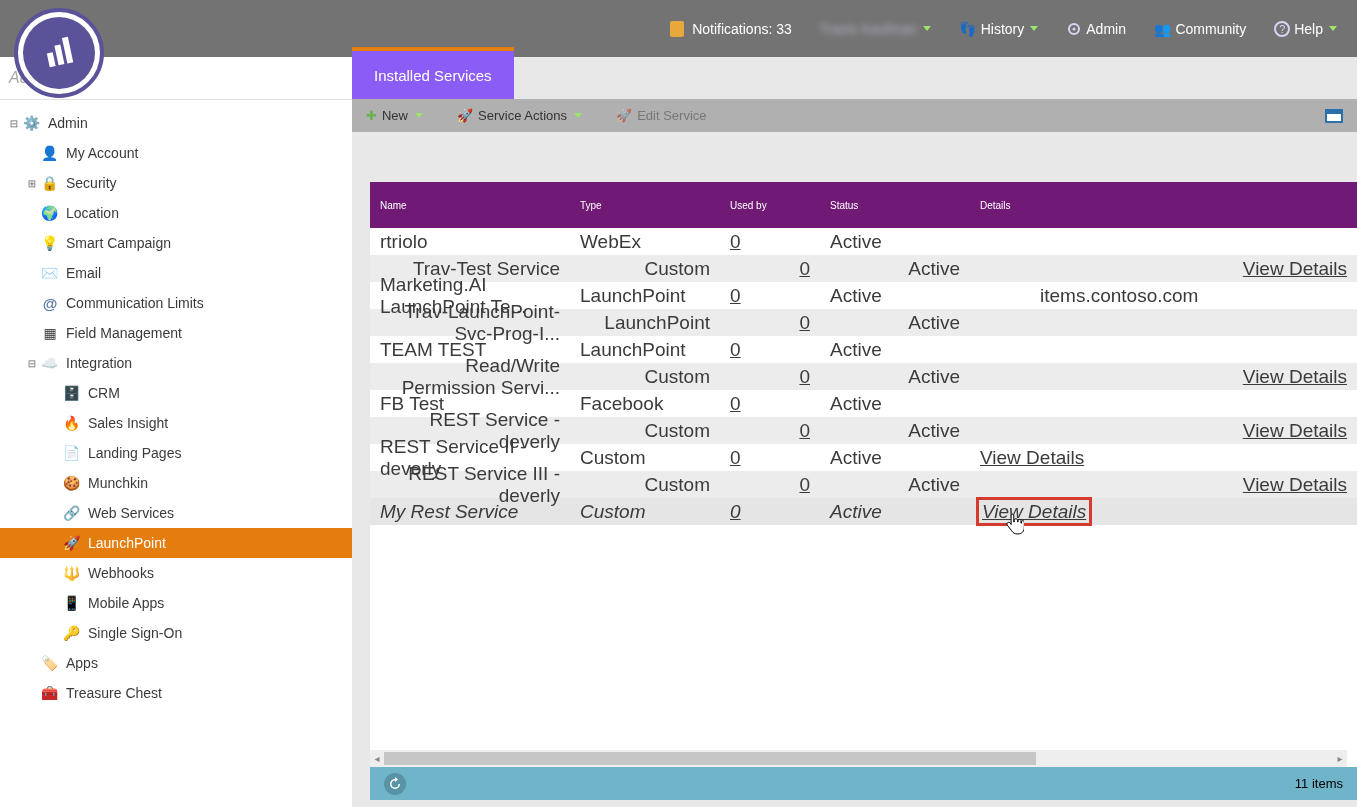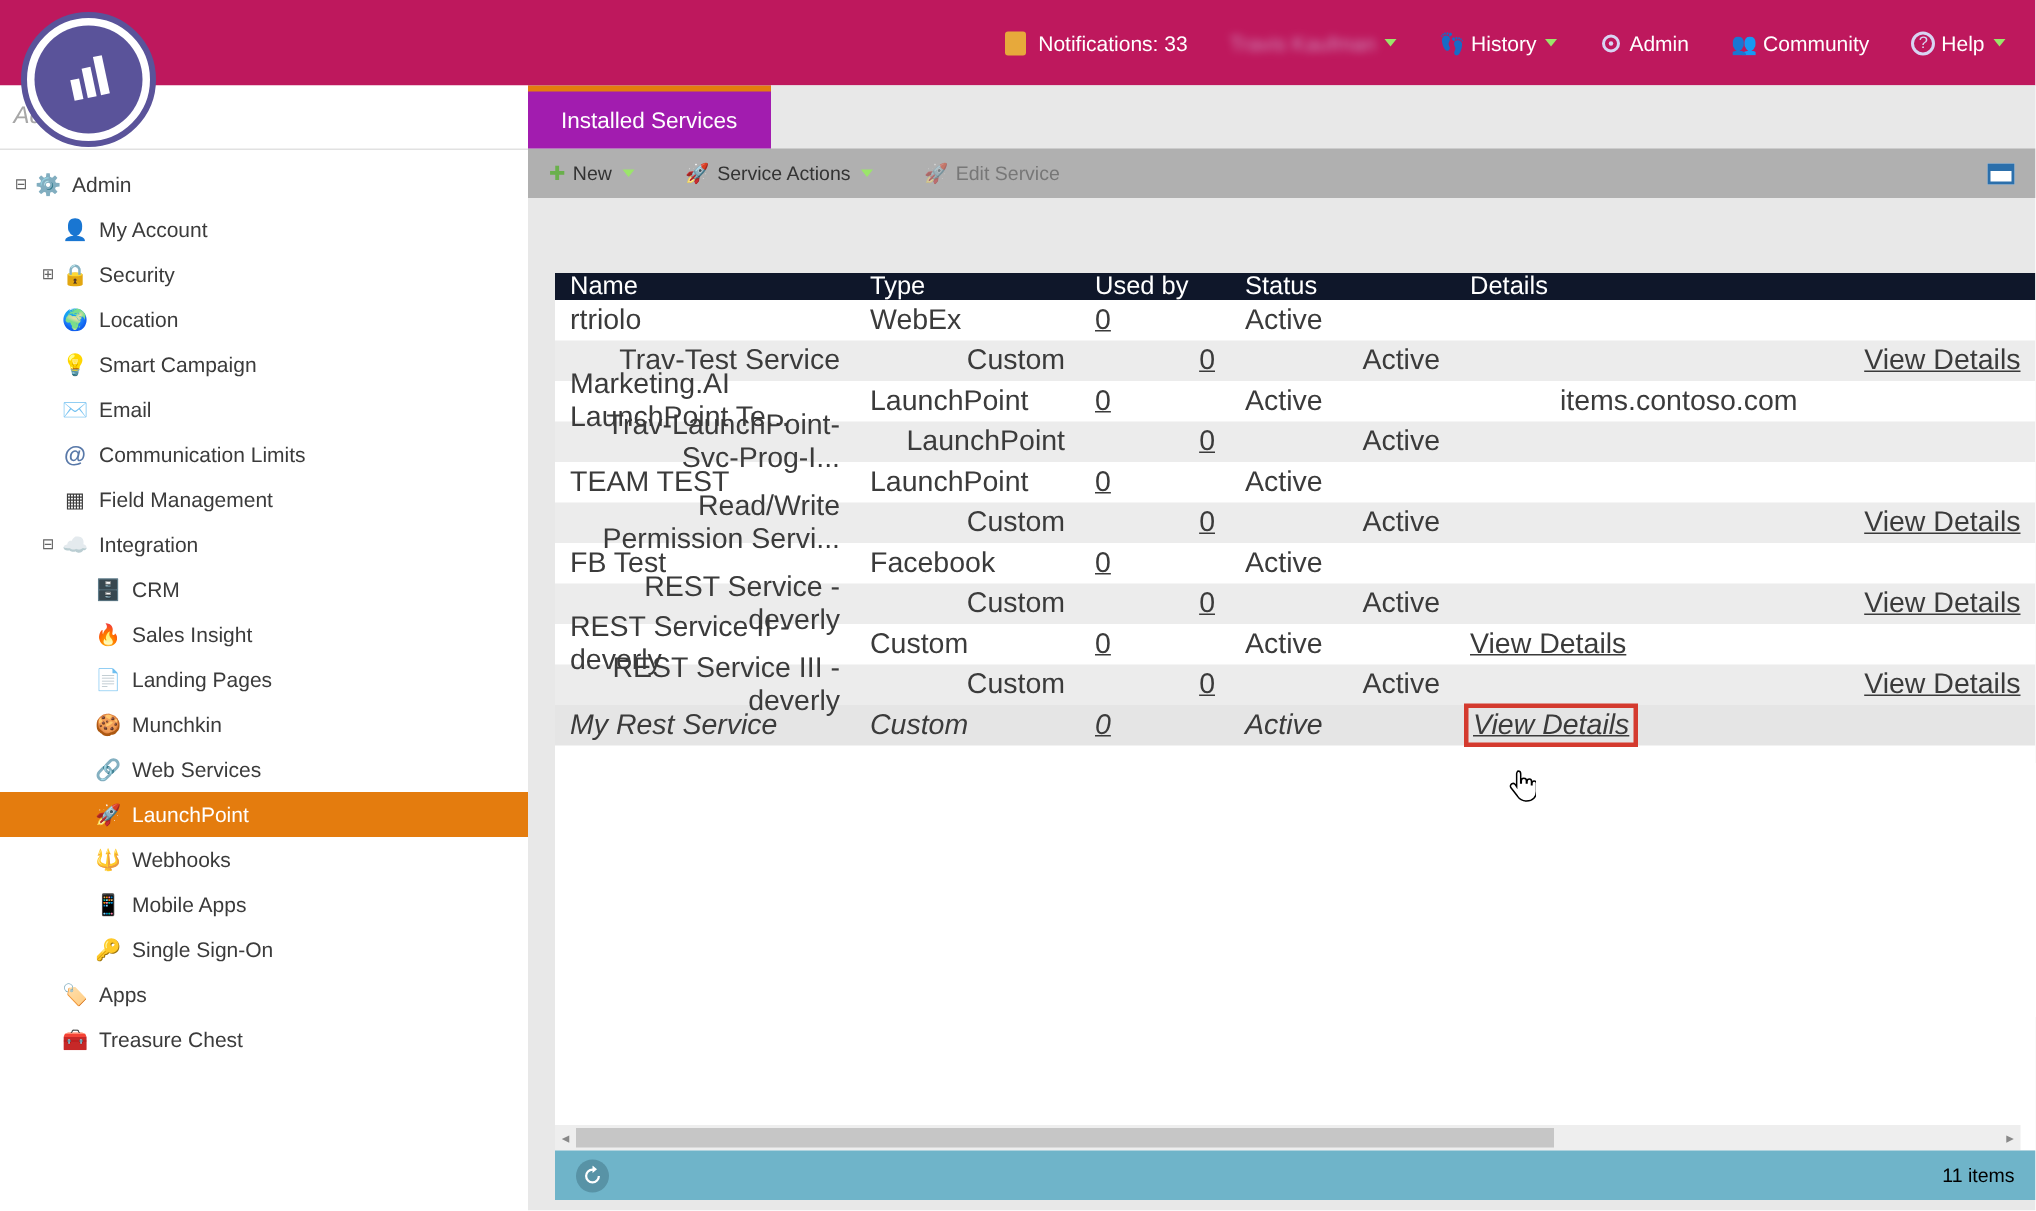--- a/index.html
+++ b/index.html
@@ -1,20 +1,20 @@
 <!DOCTYPE html>
 <html><head>
 <meta charset="utf-8">
 <style>
   * { box-sizing: border-box; }
   html, body { margin:0; padding:0; font-family: Arial, sans-serif; font-size:13px; color:#333; }
   body { width:1357px; height:807px; overflow:hidden; background:#fff; position:relative; }
 
   
-  .topbar { height:57px; background:#be185d; color:#fff; display:flex; align-items:center; }
+  .topbar { height:57px; background:#737373; color:#fff; display:flex; align-items:center; }
   .logo { width:90px; height:90px; border-radius:50%; border:4px solid #5a539a; background:#fff; position:absolute; left:14px; top:8px; display:flex; align-items:center; justify-content:center; z-index:20; }
   .logo-inner { width:72px; height:72px; border-radius:50%; background:#5a539a; display:flex; align-items:center; justify-content:center; }
   .topnav { margin-left:auto; display:flex; gap:28px; padding-right:20px; font-size:14px; align-items:center; }
   .topnav-item { display:flex; align-items:center; gap:4px; cursor:pointer; }
   .topnav-item .caret { width:0;height:0;border-left:4px solid transparent;border-right:4px solid transparent;border-top:5px solid #9be56a; margin-left:2px;}
   .username { filter: blur(3px); opacity:.6; color:#d8d4f3;}
   .notif-book { width:14px;height:16px;background:#e7a93b;border-radius:2px;display:inline-block;margin-right:4px;}
   .gear-top svg { width:16px; height:16px; }
   .green-icon { color:#9be56a; font-weight:bold; }
 
@@ -26,30 +26,30 @@
   .tree-row.selected { background:#e47c0e; color:#fff; }
   .expander { width:12px; text-align:center; font-size:10px; color:#666; margin-right:2px;}
   .expander.none { visibility:hidden; }
   .ticon { width:20px; display:inline-flex; justify-content:center; margin-right:6px;}
   .lvl1 { padding-left:26px; }
   .lvl2 { padding-left:48px; }
 
   
   .rightcol { position:absolute; left:352px; top:57px; right:0; bottom:0; background:#e8e8e8; }
   .tabbar { height:42px; background:#e8e8e8; display:flex; align-items:flex-end; }
-  .tab { background:#a21caf; color:#fff; border-top:4px solid #e47c0e; height:42px; display:flex; align-items:center; padding:0 22px; font-size:15px;justify-content:center;}
+  .tab { background:#8b5cf6; color:#fff; border-top:4px solid #e47c0e; height:52px; display:flex; align-items:center; padding:0 22px; font-size:15px;justify-content:center;}
   .toolbar { height:33px; background:#b0b0b0; display:flex; align-items:center; padding:0 14px; gap:34px; font-size:13px; color:#333;}
   .tool { display:flex; align-items:center; gap:5px; cursor:pointer;}
   .tool.disabled { color:#777; cursor:default;}
   .tool .tcaret { width:0;height:0;border-left:4px solid transparent;border-right:4px solid transparent;border-top:5px solid #9be56a; margin-left:2px;}
   .window-icon { margin-left:auto; width:18px; height:14px; border:2px solid #2b6fab; border-top:5px solid #2b6fab; background:#fff; cursor:pointer;}
 
   .grid-wrap { position:absolute; left:18px; right:0; top:125px; bottom:40px; background:#fff; overflow:hidden;}
   .grid { width:100%; }
-  .ghead { display:flex; background:#0f172a; color:#fff; height:18px; align-items:center; font-size:17px;}
+  .ghead { display:flex; background:#701a75; color:#fff; height:46px; align-items:center; font-size:10px;}
   .ghead > div, .grow > div { padding:0 10px; }
   .col-name { width:200px; }
   .col-type { width:150px; }
   .col-used { width:100px; }
   .col-status { width:150px; }
   .col-details { flex:1; }
   .grow { display:flex; height:27px; align-items:center; background:#fff; color:#3b3b3b; font-size:19px;}
   .grow.alt { background:#ececec;text-align:right; }
   .grow.sel { background:#e5e5e5;font-style:italic; }
   .ul { text-decoration:underline; color:#3b3b3b; cursor:pointer;}

